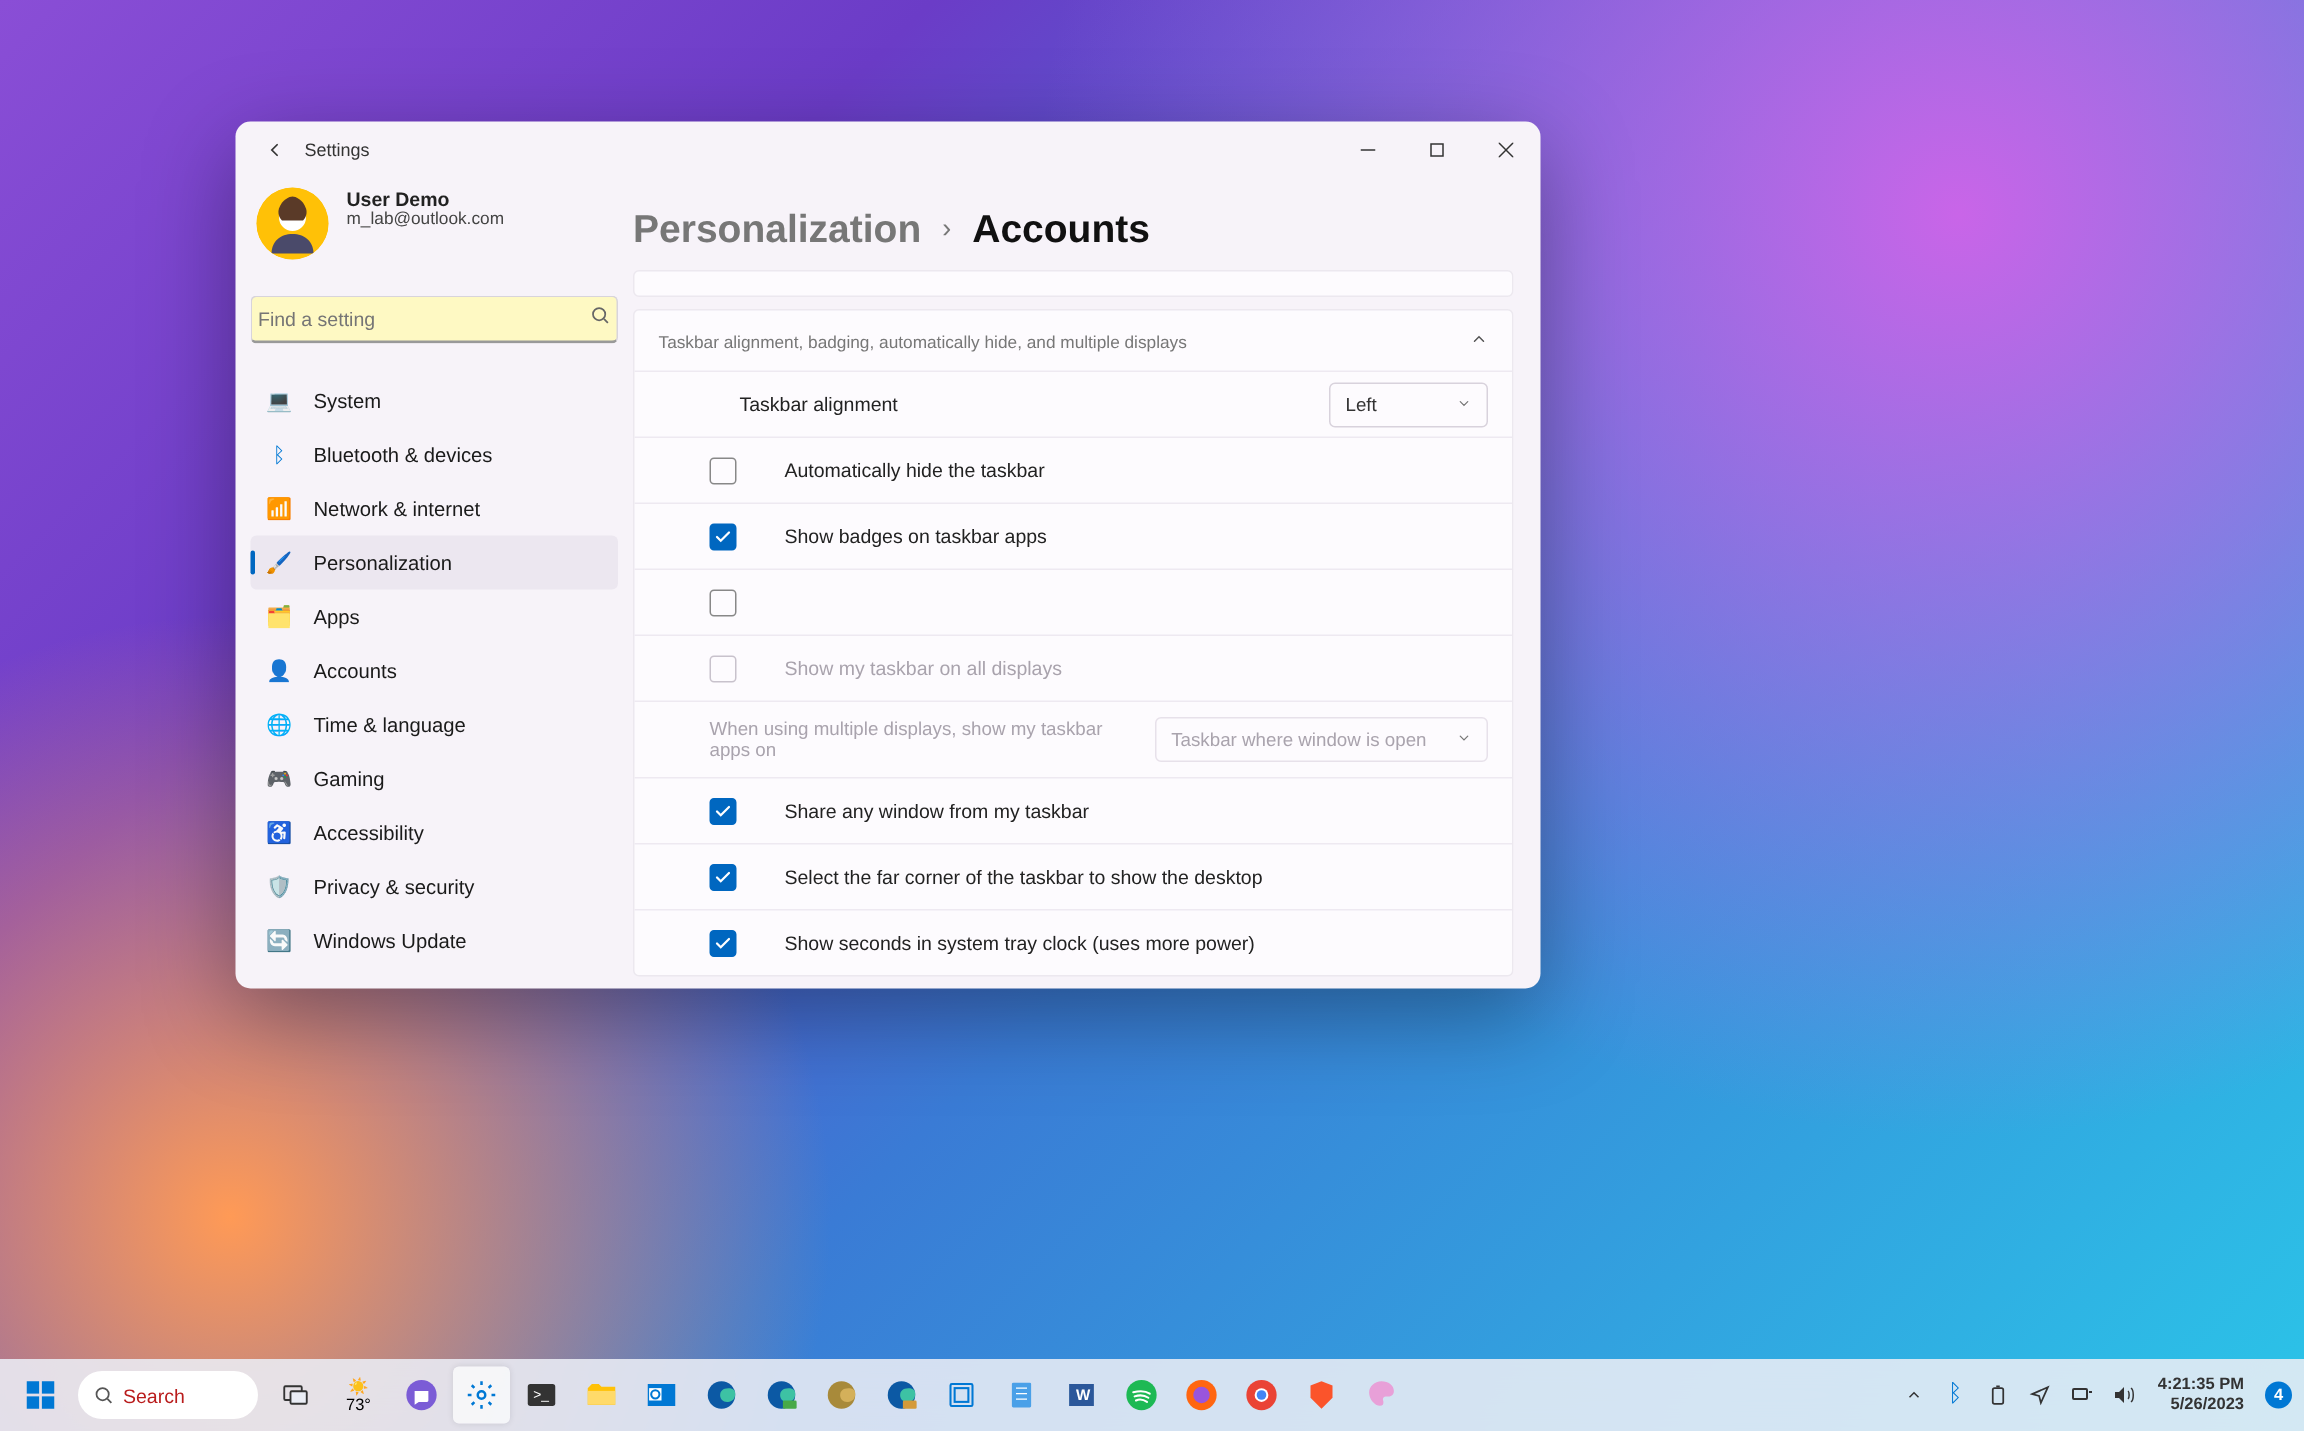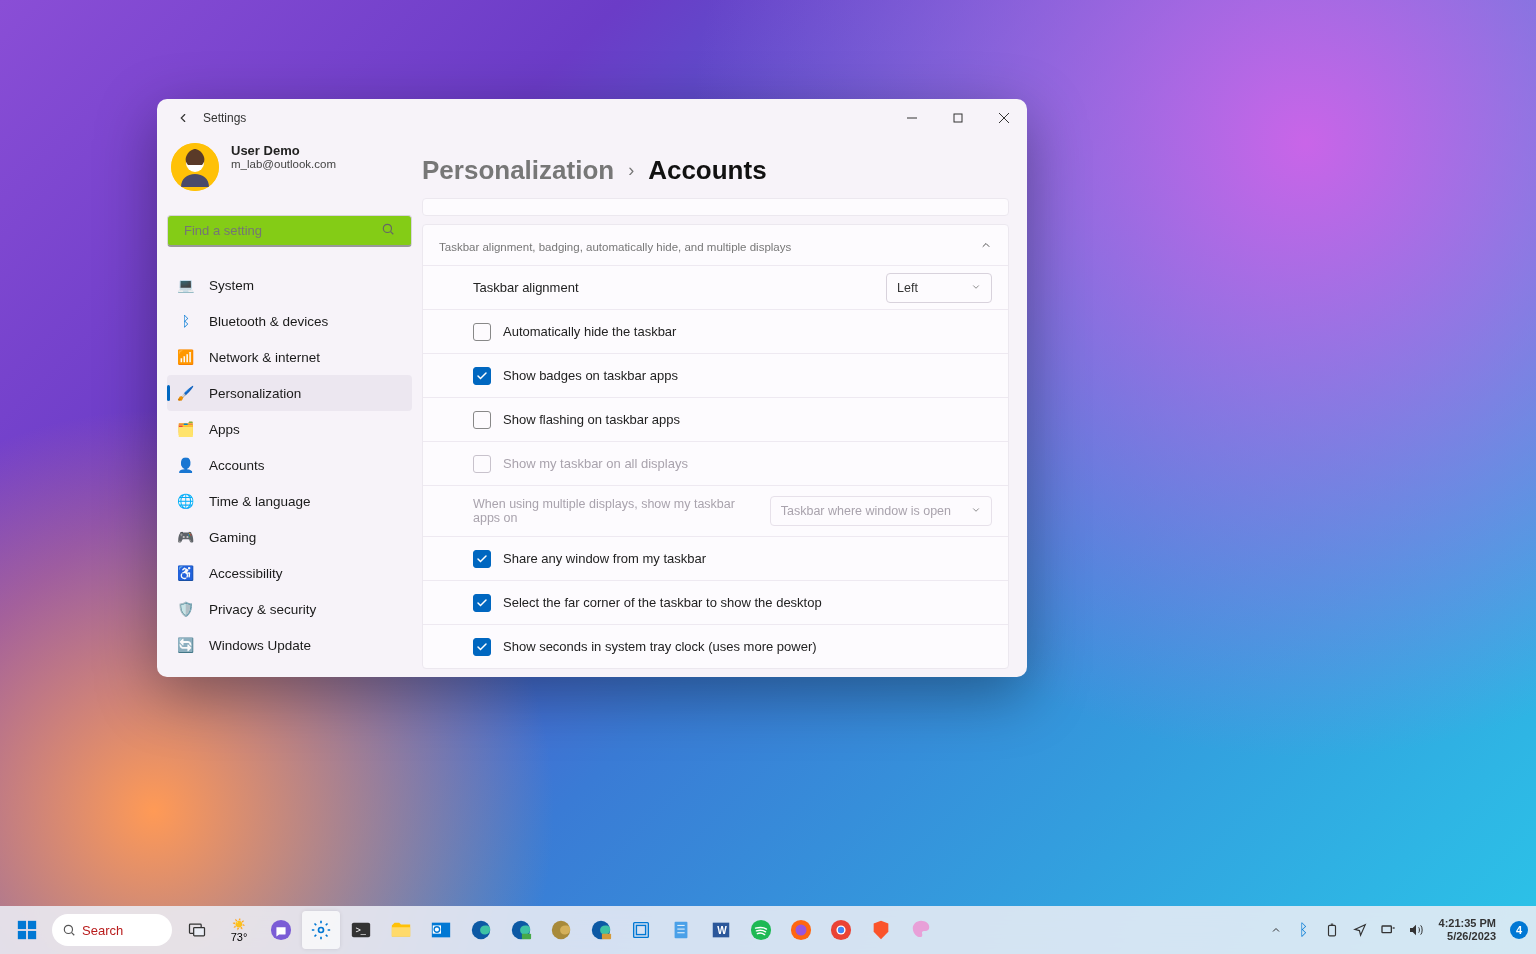--- a/index.html
+++ b/index.html
@@ -6,21 +6,21 @@
   html, body { width: 1536px; height: 954px; overflow: hidden; }
   body {
     background: radial-gradient(circle at 10% 85%, #ff9a56 0%, rgba(255,154,86,0) 25%),
                 radial-gradient(circle at 85% 15%, #c965e8 0%, rgba(201,101,232,0) 40%),
                 linear-gradient(135deg, #8a4ed6 0%, #6b3cc7 25%, #3a7bd5 55%, #2bc4e8 100%);
     position: relative;
   }
   
   .window {
     position: absolute;
-    left: 157px; top: 99px;
+    left: 157px; top: 81px;
     width: 870px; height: 578px;
     background: #f7f3f9;
     border-radius: 10px;
     box-shadow: 0 18px 60px rgba(0,0,0,0.35);
     display: flex; flex-direction: column;
     overflow: hidden;
   }
   .titlebar {
     height: 38px;
     display: flex; align-items: center;
@@ -64,26 +64,26 @@
     background: #ffc107;
     display: flex; align-items: center; justify-content: center;
     overflow: hidden;
   }
   .avatar svg { width: 48px; height: 48px; }
   .profile-name { font-size: 13px; font-weight: 600; color: #222; }
   .profile-email { font-size: 11.5px; color: #444; }
   .search-box {
     margin: 12px 0 12px 0;
     height: 32px;
-    background: #84cc16;
+    background: #fef9c3;
     border: 1px solid #d8d4db;
     border-bottom: 2px solid #999;
     border-radius: 4px;
     display: flex; align-items: center;
-    padding: 0 16px;
+    padding: 0 4px;
   }
   .search-box input {
     flex: 1; border: none; outline: none; background: transparent;
     font-size: 13px; color: #333;
   }
   .search-box .search-icon { color: #666; }
   .nav-list { margin-top: 8px; }
   .nav-item {
     height: 36px;
     display: flex; align-items: center;
@@ -169,21 +169,21 @@
     flex-shrink: 0;
   }
   .setting-row .cb.checked {
     background: #0067c0;
     border-color: #0067c0;
     color: #fff;
   }
   .setting-row.disabled .cb { border-color: #c8c2cc; }
   .cb svg { width: 12px; height: 12px; display: none; }
   .cb.checked svg { display: block; }
-  .setting-row .row-label { flex: 1; }
+  .setting-row .row-label { flex: 1; margin-left: 20px; }
   .dropdown {
     height: 30px;
     min-width: 106px;
     padding: 0 10px;
     border: 1px solid #d8d2dc;
     border-radius: 4px;
     background: #fdfbfe;
     display: flex; align-items: center;
     gap: 20px;
     font-size: 12.5px;
@@ -388,21 +388,20 @@
             <div class="cb checked">
                 <svg viewBox="0 0 24 24" fill="none" stroke="currentColor" stroke-width="3" stroke-linecap="round">
                   <polyline points="20 6 9 17 4 12"></polyline>
                 </svg>
               </div>
             <span class="row-label">Show badges on taskbar apps</span>
           </div>
 
           <div class="setting-row">
             <div class="cb"></div>
-            <span class="row-label">Show flashing on taskbar apps</span>
           </div>
 
           <div class="setting-row disabled">
             <div class="cb"></div>
             <span class="row-label">Show my taskbar on all displays</span>
           </div>
 
           <div class="setting-row multi disabled">
             <span class="multi-label">When using multiple displays, show my taskbar apps on</span>
             <div class="dropdown disabled" style="min-width:190px">

